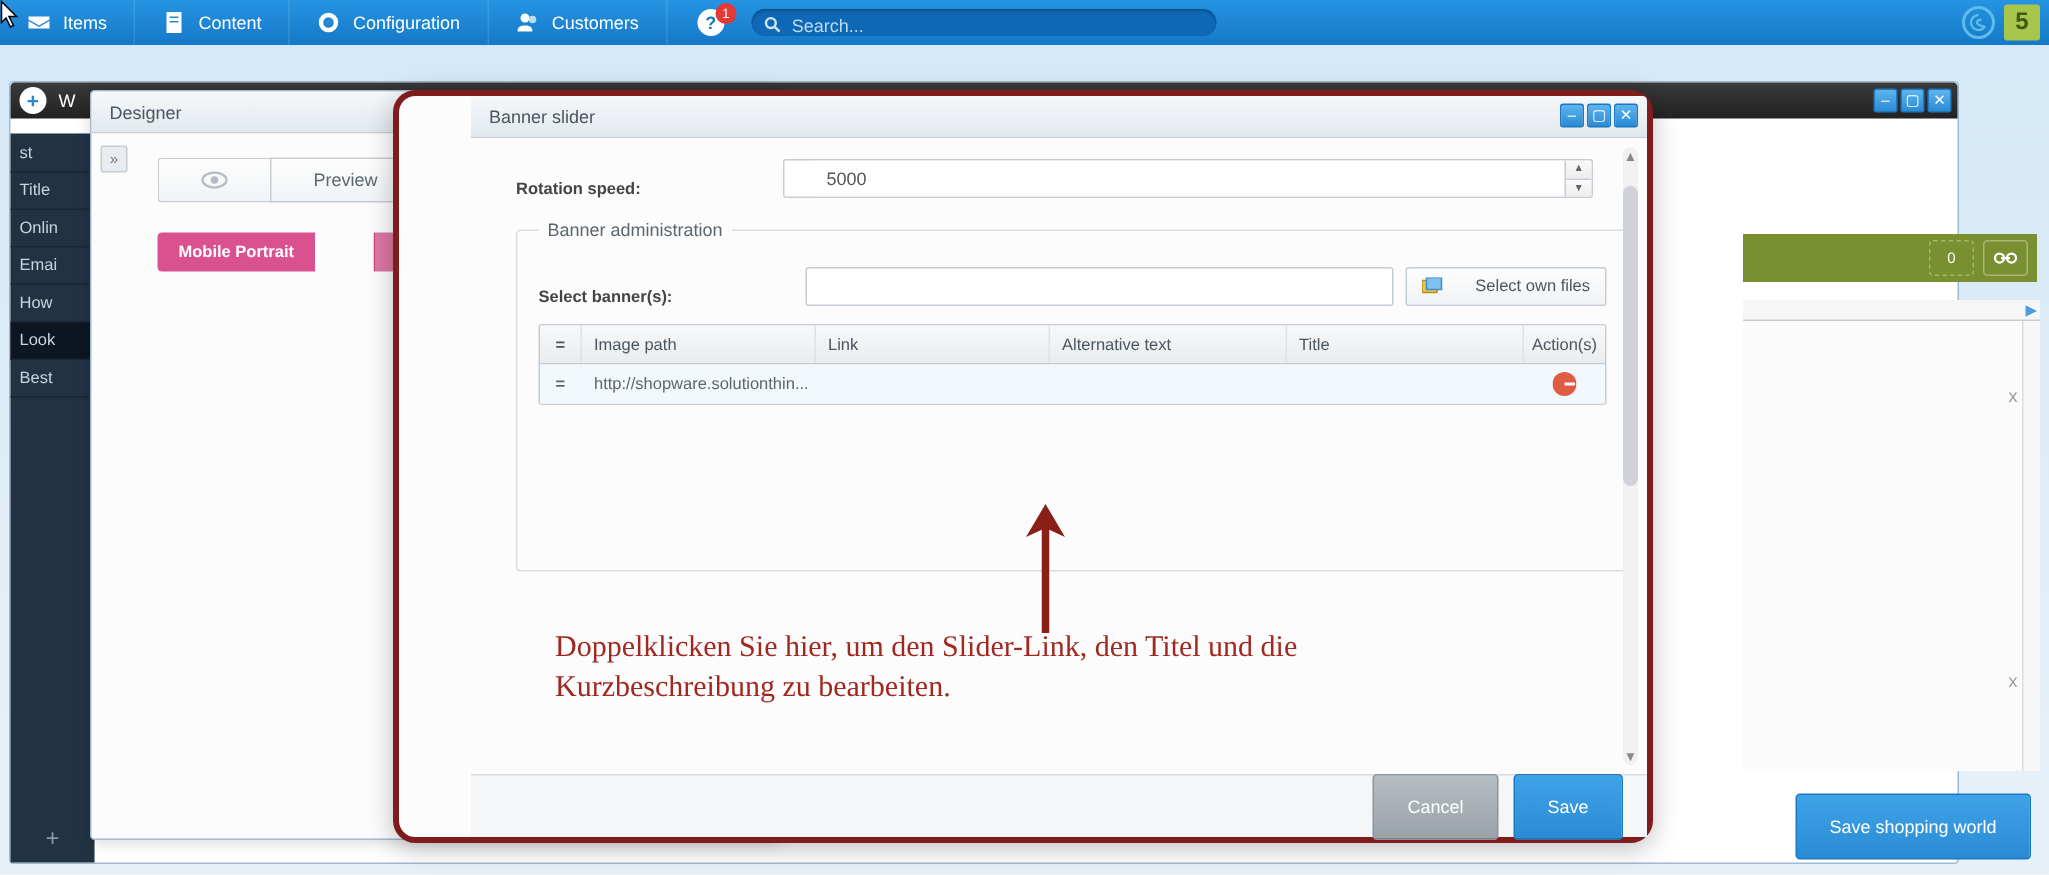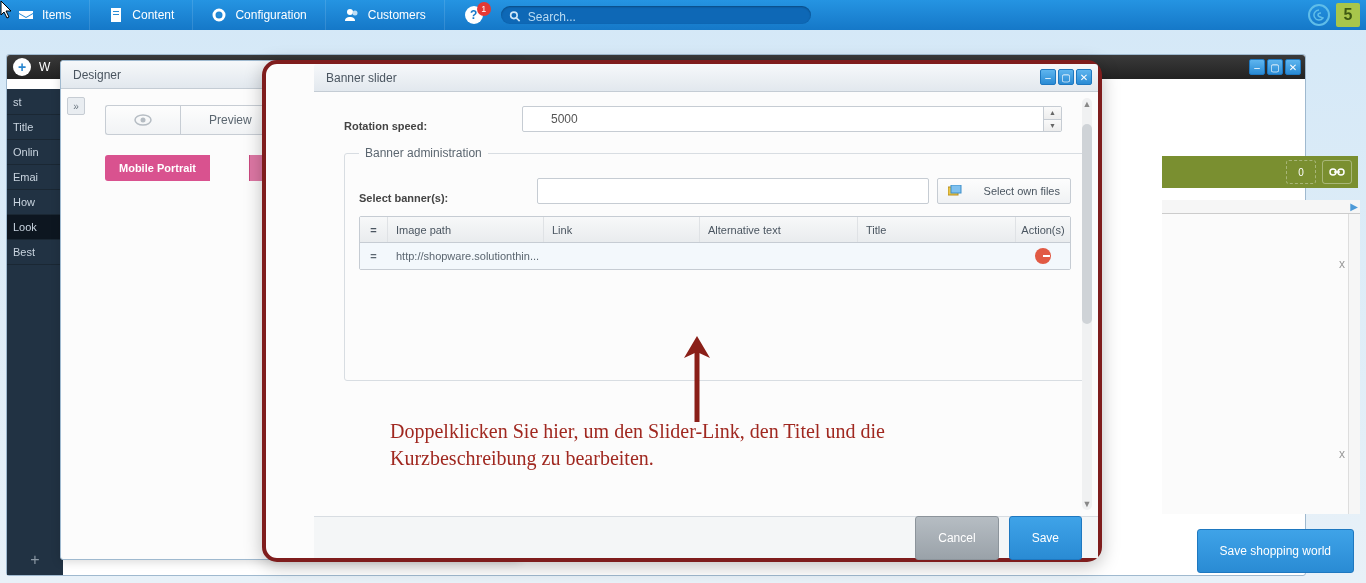--- a/index.html
+++ b/index.html
@@ -321,13 +321,13 @@
   <div class="footer">
     <div class="btn btn-grey">Cancel</div>
     <div class="btn btn-blue">Save</div>
   </div>
 </div>
 
 <svg class="anno-arrow" style="left:672px;top:334px" width="50" height="90">
   <path d="M25 88 L25 16" stroke="#8a1f18" stroke-width="5" fill="none"></path>
   <path d="M25 2 L12 24 L25 18 L38 24 Z" fill="#8a1f18"></path>
 </svg>
-<div class="anno-text" style="left:390px;top:418px;width:580px">Doppelklicken Sie hier, um den Slider-Link, den Titel und die Kurzbeschreibung zu bearbeiten.</div>
+<div class="anno-text" style="left:370px;top:418px;width:580px">Doppelklicken Sie hier, um den Slider-Link, den Titel und die Kurzbeschreibung zu bearbeiten.</div>
 
 </body></html>

